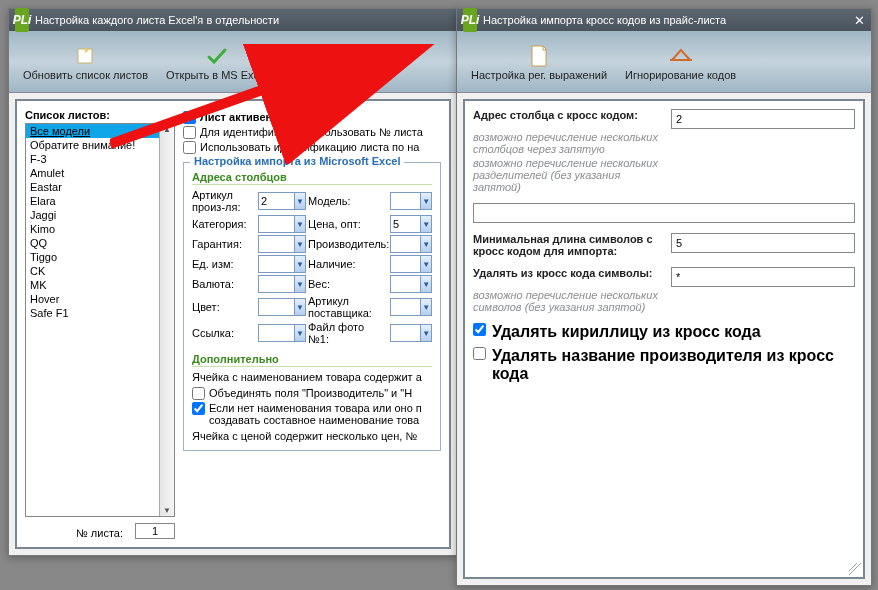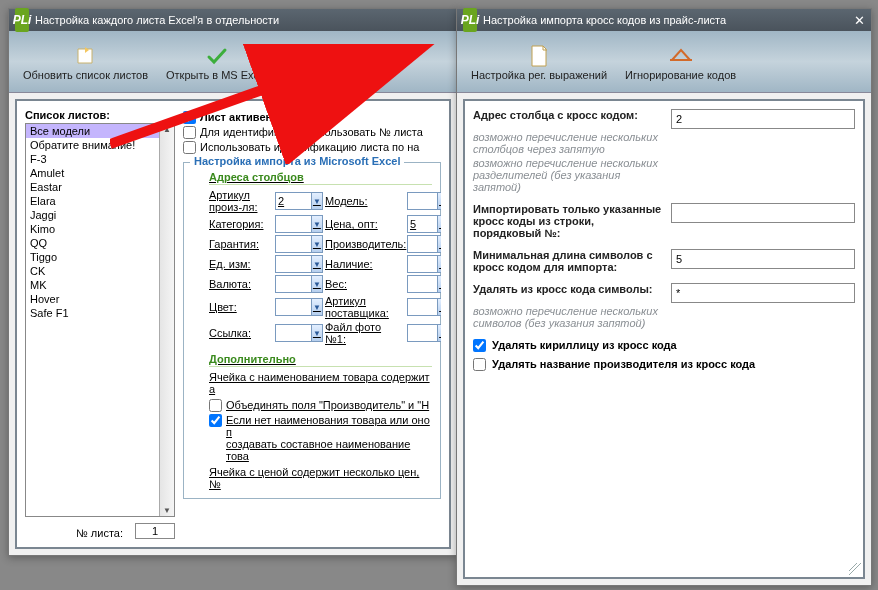--- a/index.html
+++ b/index.html
@@ -82,45 +82,44 @@
   .sheet-title { font-weight:bold; margin-bottom:2px; }
   .sheet-list {
     border:1px solid #888;
     flex:1;
     background:#fff;
     overflow:hidden;
     font-size:11px;
     position:relative;
   }
   .sheet-item { padding:1px 4px; cursor:pointer; }
-  .sheet-item.sel { background:#c4b5fd; }
+  .sheet-item.sel { background:#0ea5e9;text-decoration:underline; }
   .scroll-stub {
     position:absolute; right:0; top:0; bottom:0; width:15px;
     background:linear-gradient(to right,#e5e5e5,#f5f5f5);
     border-left:1px solid #aaa;
   }
   .scroll-stub::before{
     content:"▲"; position:absolute; top:1px; left:3px; font-size:8px; color:#555;
   }
   .scroll-stub::after{
     content:"▼"; position:absolute; bottom:1px; left:3px; font-size:8px; color:#555;
   }
   .sheet-no { margin-top:6px; display:flex; align-items:flex-end; gap:12px; justify-content:flex-end; }
   .sheet-no input { width:40px; text-align:center; border:1px solid #888; padding:1px 2px; font-size:11px; }
   .right-panel { flex:1; overflow:hidden; }
   .chkrow { display:flex; gap:4px; margin:2px 0 2px 0; }
   .chkrow input[type=checkbox]{ width:13px;height:13px; }
   .chkrow label { font-size:11px;}
   .chkrow .bold { font-weight:bold; }
   .fieldset {
     border:1px solid #9bb3c4;
-    padding:6px 8px 8px 25px;
+    padding:6px 8px 8px 8px;
     margin-top:8px;
     position:relative;
-    text-decoration:underline;
   }
   .fieldset .legend {
     position:absolute; top:-8px; left:6px;
     background:#fff;
     padding:0 4px;
     font-weight:bold;
     color:#2a6fb6;
     font-size:11px;
   }
   .subhead {
@@ -172,21 +171,21 @@
     margin-bottom:10px;
   }
   .form-input {
     flex:1;
     border:1px solid #888;
     height:20px;
     padding:0 4px;
     font-size:11px;
   }
   .right-chk { display:flex; align-items:flex-start; gap:6px; margin:2px 0 6px 0; }
-  .right-chk label { font-weight:bold; font-size:11px; }
+  .right-chk label { font-weight:bold; font-size:16px; }
   
   .arrow-svg {
     position:absolute;
     left:110px; top:44px;
     z-index:40;
     pointer-events:none;
   }
   
   .grip {
     position:absolute; right:2px; bottom:2px;
@@ -407,21 +406,20 @@
   <div class="body-area">
     <div class="form-row">
       <div class="form-label">Адрес столбца с кросс кодом:</div>
       <input class="form-input" value="2" style="">
     </div>
     <div class="form-hint">возможно перечисление нескольких столбцов через запятую</div>
 
     <div class="form-hint">возможно перечисление нескольких разделителей (без указания запятой)</div>
 
     <div class="form-row">
-      <div class="form-label">Импортировать только указанные кросс коды из строки, порядковый №:</div>
       <input class="form-input" value="" style="">
     </div>
 
     <div class="form-row">
       <div class="form-label">Минимальная длина символов с кросс кодом для импорта:</div>
       <input class="form-input" value="5" style="">
     </div>
 
     <div class="form-row" style="margin-top:8px">
       <div class="form-label">Удалять из кросс кода символы:</div>

